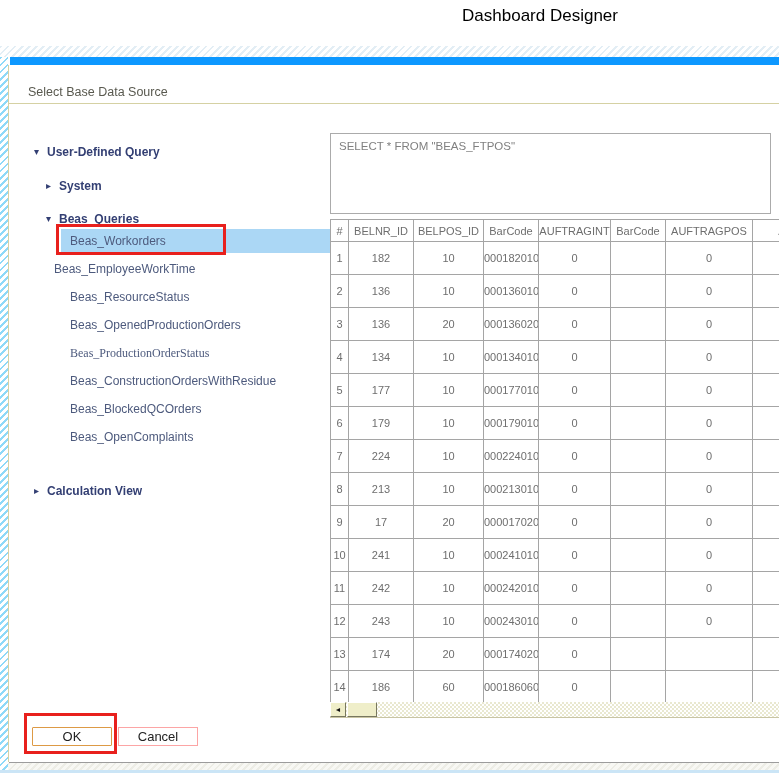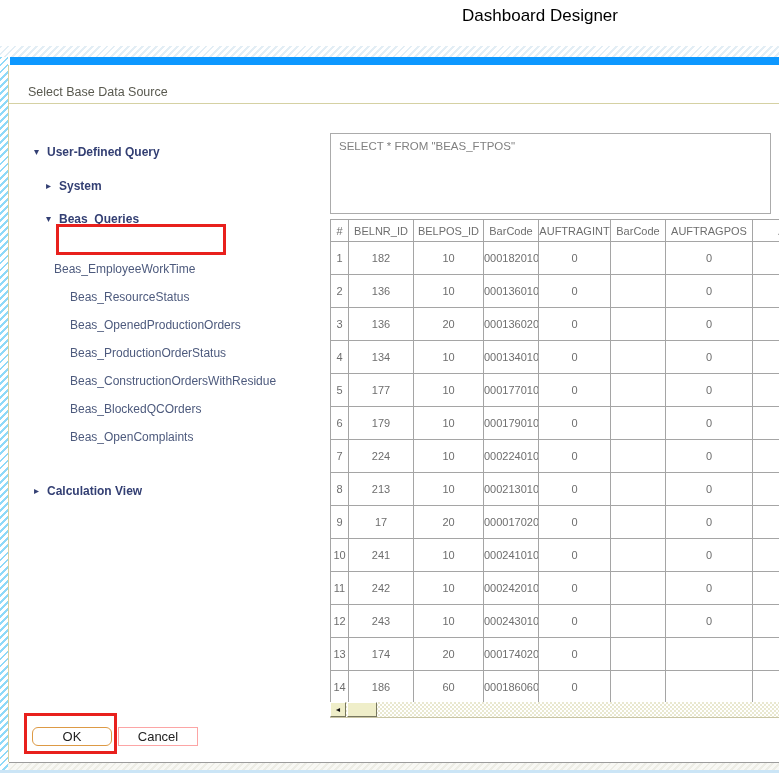--- a/index.html
+++ b/index.html
@@ -47,21 +47,21 @@
     background-size:4px 4px;}
   .sb-btn{position:absolute;left:0;top:0;width:16px;height:15px;background:#EFEEC9;
     border:1px solid;border-color:#FFFFFF #77775F #77775F #FFFFFF;box-sizing:border-box;
     display:flex;align-items:center;justify-content:center;font-size:7px;color:#111;cursor:pointer;}
   .sb-thumb{position:absolute;left:17px;top:0;width:30px;height:15px;background:#EFEEC9;
     border:1px solid;border-color:#FFFFFF #77775F #77775F #FFFFFF;box-sizing:border-box;cursor:pointer;}
   .scroll-bottom-line{position:absolute;left:330px;top:717px;width:449px;height:1px;background:#C9C5A4;}
 
   .btn{position:absolute;height:19px;background:#fff;cursor:pointer;padding:0;
     font-family:"Liberation Sans","DejaVu Sans",sans-serif;font-size:13px;color:#222;line-height:16px;}
-  #ok-button{left:32px;top:727px;width:80px;border:1px solid #DD9A45;border-radius:6px;}
+  #ok-button{left:32px;top:727px;width:80px;border:1px solid #DD9A45;border-radius:1px;}
   #cancel-button{left:118px;top:727px;width:80px;border:1px solid #fca5a5;}
 
   .bottom-line{position:absolute;left:9px;top:762px;width:770px;height:1px;background:#9C9C9C;}
   .hatch-bottom{position:absolute;left:8px;top:763px;width:771px;height:7px;
     background:repeating-linear-gradient(135deg,#EDEDE6 0 2px,#F8F8F4 2px 5px);}
   .bottom-blue{position:absolute;left:0;top:770px;width:779px;height:3px;background:#CBE5F6;}
 </style>
 </head>
 <body>
 
@@ -74,24 +74,25 @@
   <div class="stripe-col"></div>
   <div class="tan-vline"></div>
 
   <div class="dialog-title">Select Base Data Source</div>
   <div class="tan-hline"></div>
 
   <div class="tree">
       <div class="tree-item bold" style="top: 144px; left: 34px;"><span class="tw">▾</span><span>User-Defined Query</span></div>
       <div class="tree-item bold" style="top: 178px; left: 46px;"><span class="tw">▸</span><span>System</span></div>
       <div class="tree-item bold" style="top: 211px; left: 46px;"><span class="tw">▾</span><span>Beas_Queries</span></div>
+      <div class="tree-item selected" style="top: 229px; left: 61px; background: rgb(171, 215, 245);"><span>Beas_Workorders</span></div>
       <div class="tree-item" style="top: 261px; left: 54px;"><span>Beas_EmployeeWorkTime</span></div>
       <div class="tree-item" style="top: 289px; left: 70px;"><span>Beas_ResourceStatus</span></div>
       <div class="tree-item" style="top: 317px; left: 70px; text-align: center;"><span>Beas_OpenedProductionOrders</span></div>
-      <div class="tree-item" style="top: 345px; left: 70px;"><span>Beas_ProductionOrderStatus</span></div>
+      <div class="tree-item" style="top: 345px; left: 70px; font-family: Liberation Serif, serif;"><span>Beas_ProductionOrderStatus</span></div>
       <div class="tree-item" style="top: 373px; left: 70px;"><span>Beas_ConstructionOrdersWithResidue</span></div>
       <div class="tree-item" style="top: 401px; left: 70px;"><span>Beas_BlockedQCOrders</span></div>
       <div class="tree-item" style="top: 429px; left: 70px;"><span>Beas_OpenComplaints</span></div>
       <div class="tree-item bold" style="top: 483px; left: 34px;"><span class="tw">▸</span><span>Calculation View</span></div>
     </div>
   <div class="red-box" id="sel-red-box" style="border-color: rgb(232, 32, 29);"></div>
 
   <textarea class="sql-box" spellcheck="false" style="">SELECT * FROM "BEAS_FTPOS"</textarea>
 
   <div class="table-wrap">

